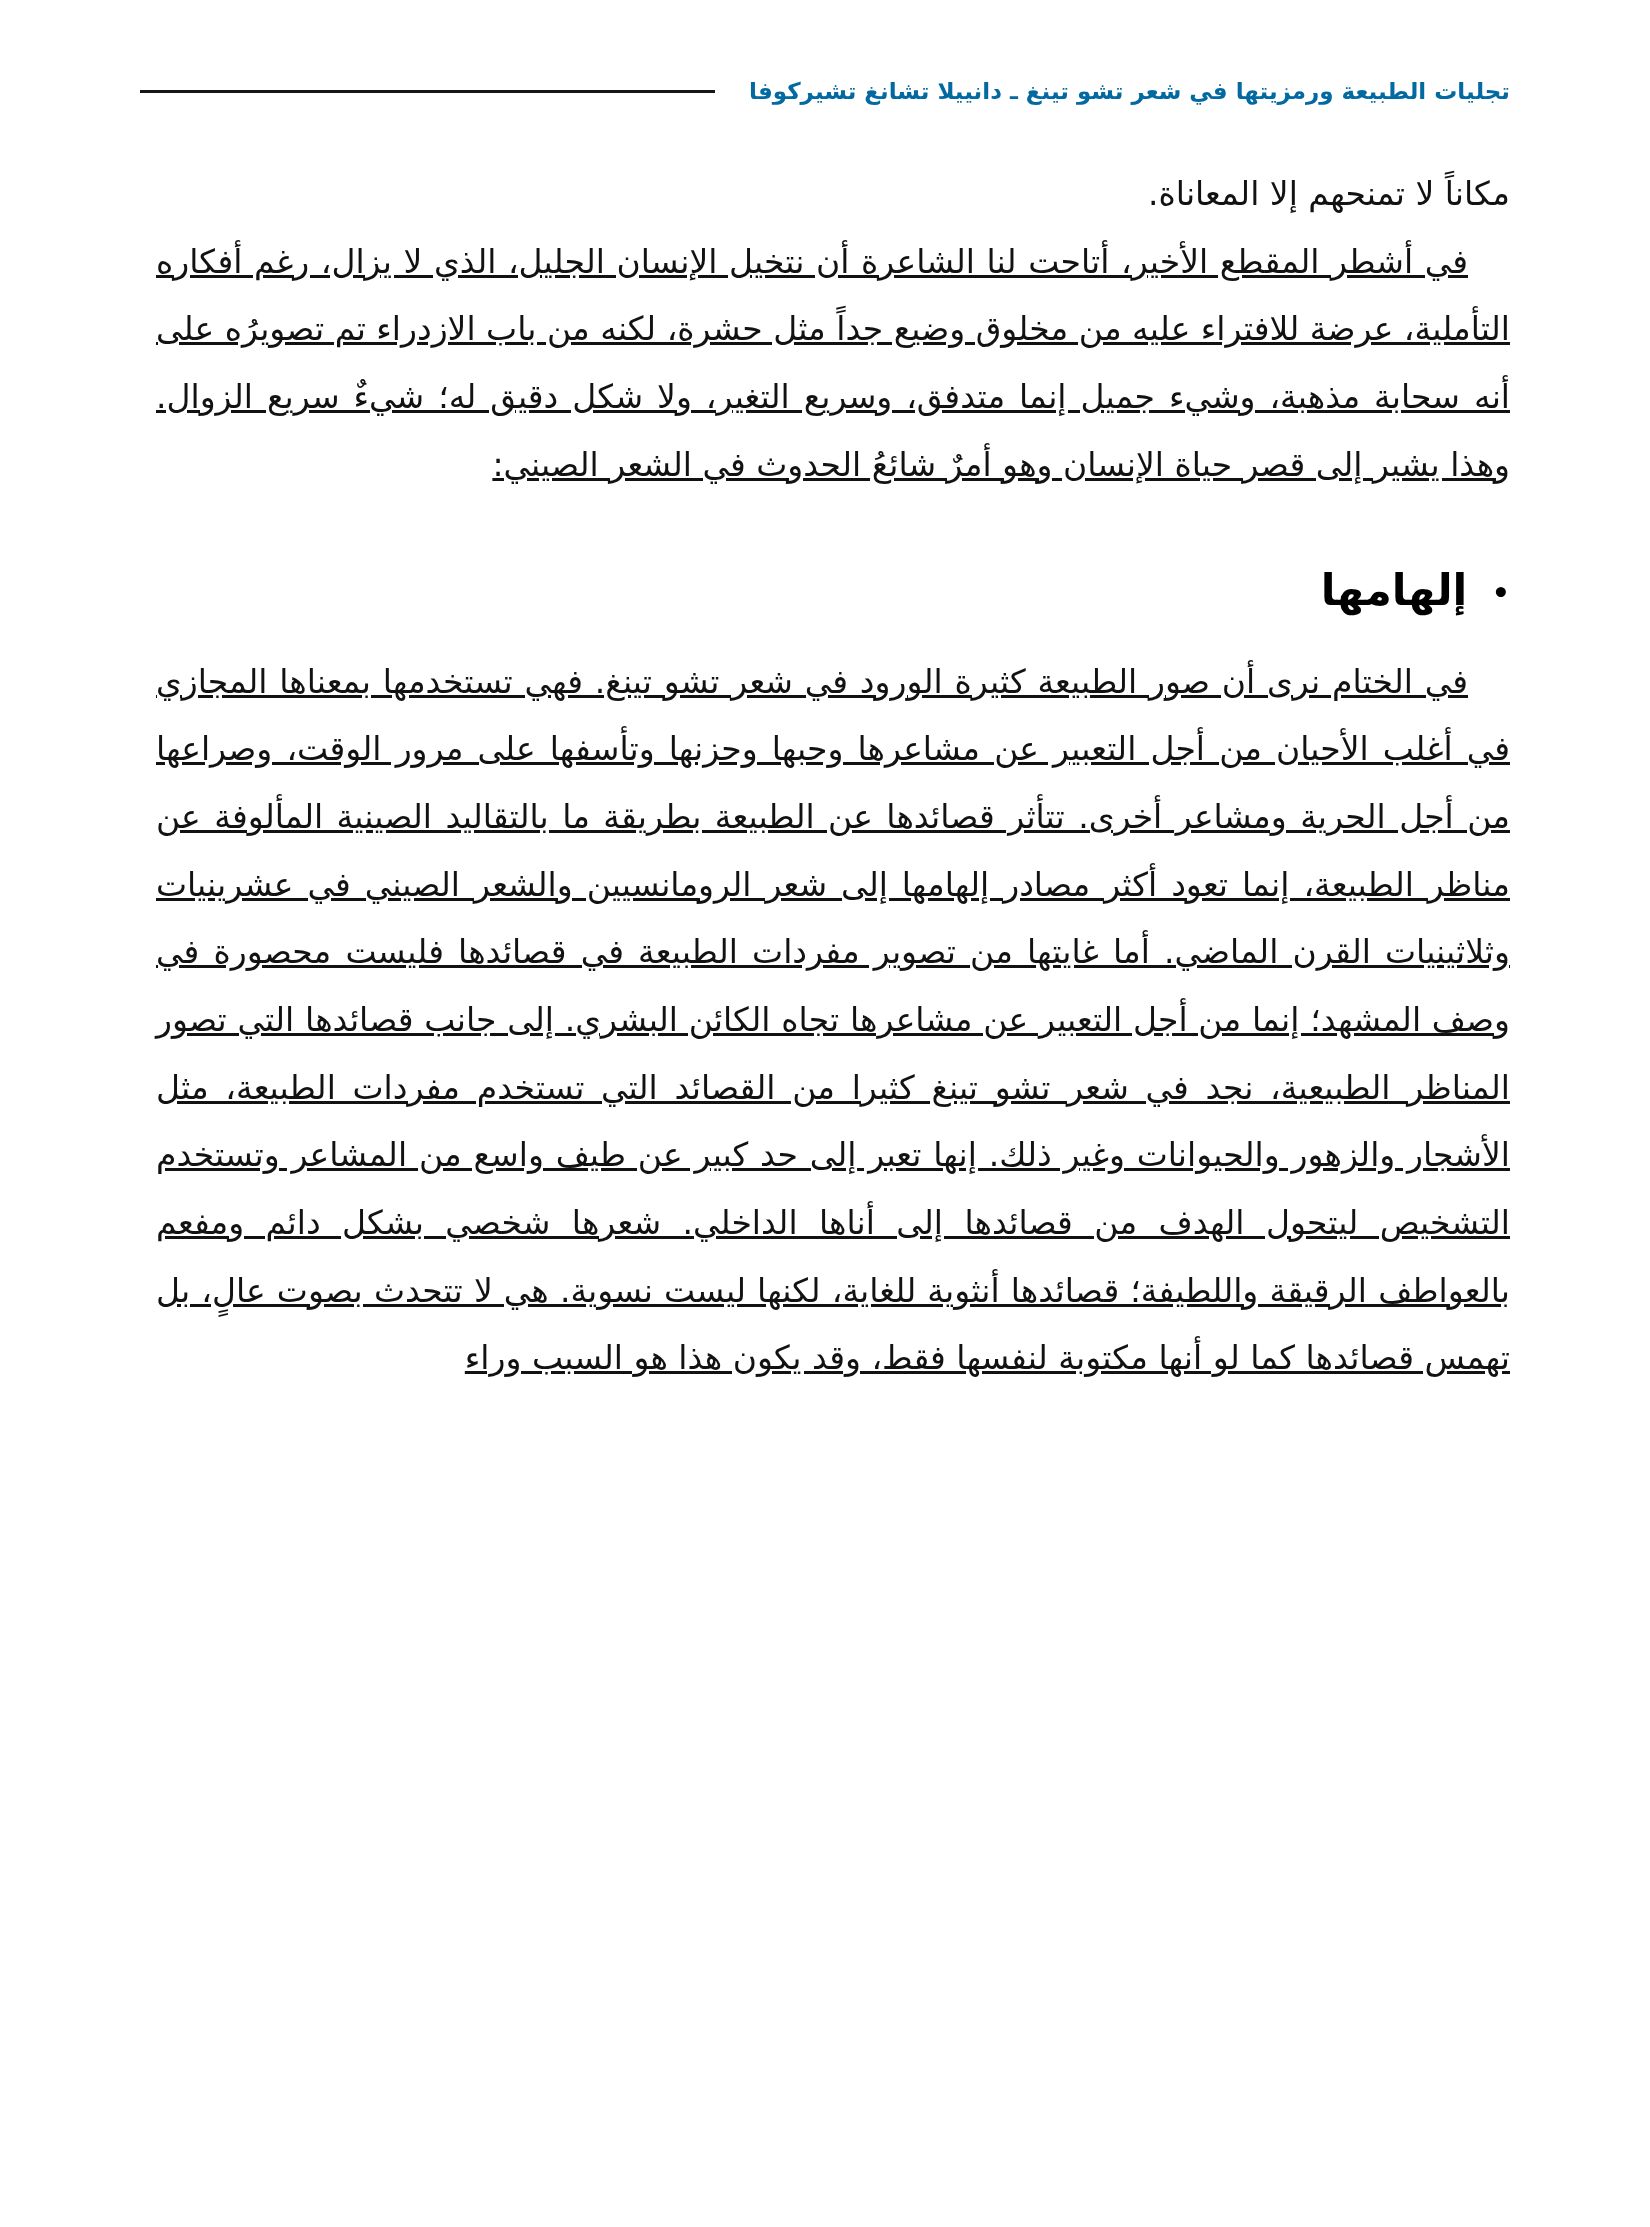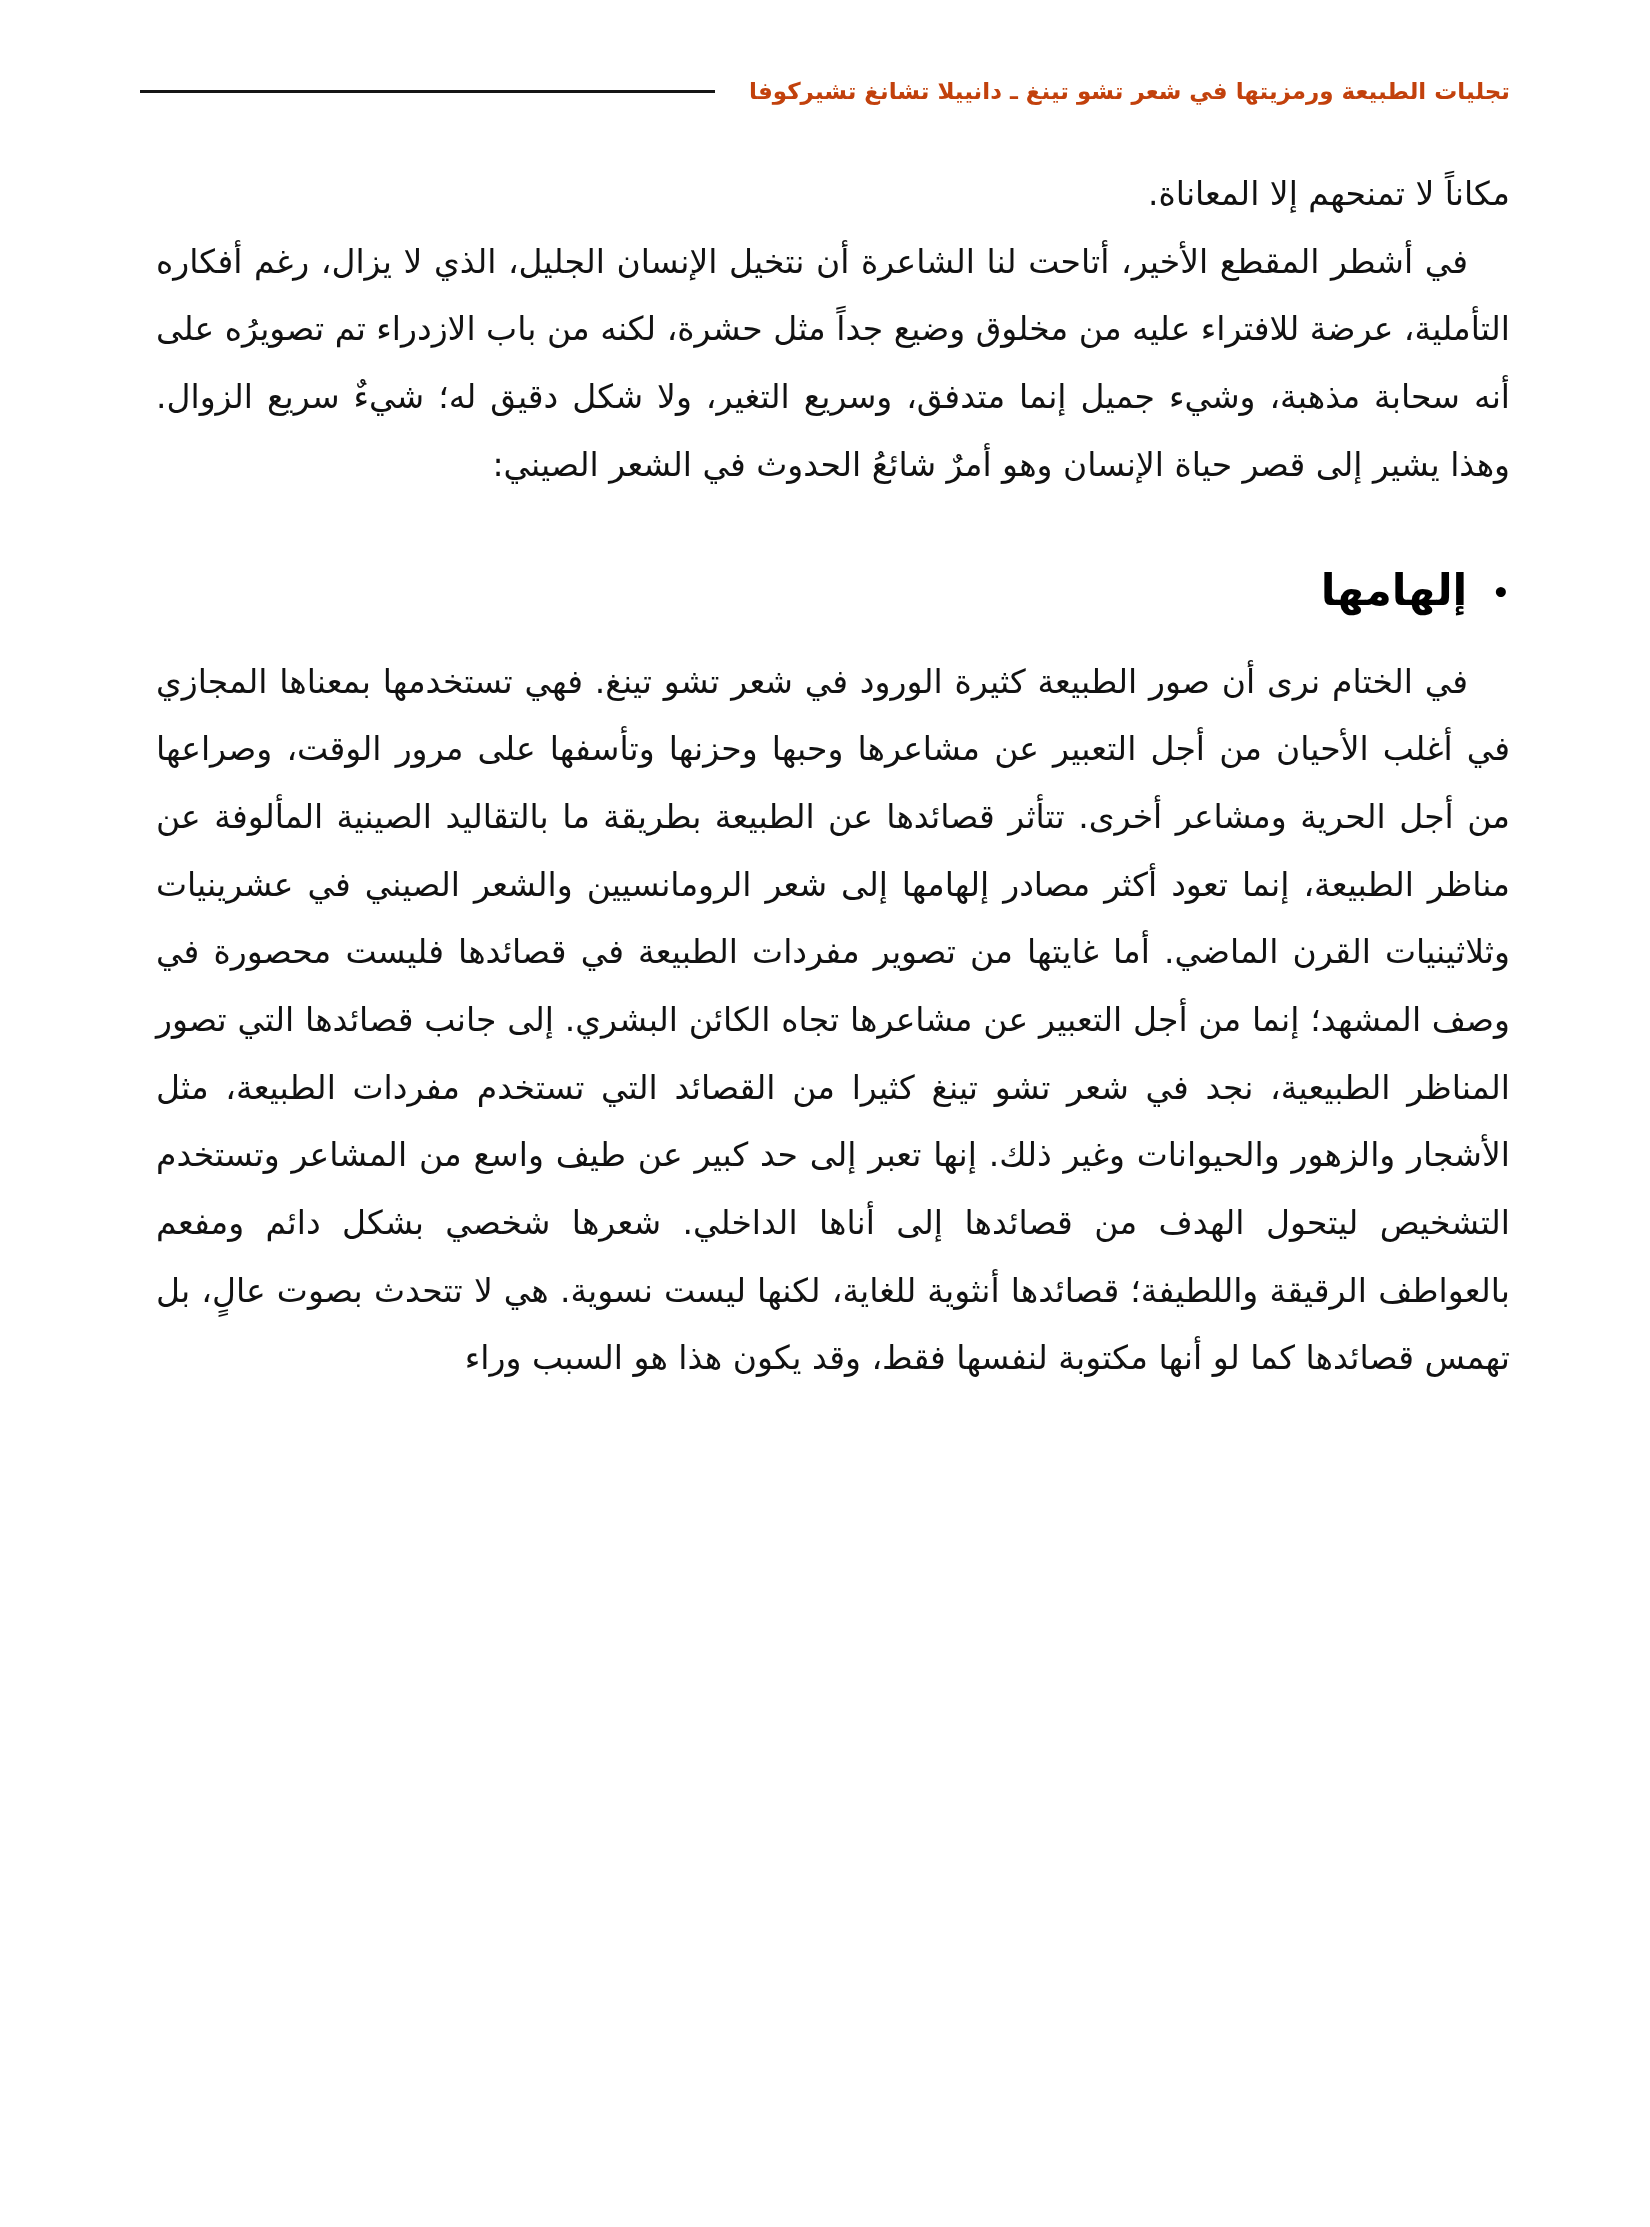--- a/index.html
+++ b/index.html
@@ -17,37 +17,37 @@
     flex-direction: column;
     position: relative;
   }
   
   .header {
     display: flex;
     align-items: center;
     gap: 34px;
     font-weight: bold;
     font-size: 23px;
-    color: #c2410c;
+    color: #0369a1;
     flex: 0 0 auto;
   }
   .header-title { white-space: nowrap; letter-spacing: 0.2px; }
   .header-rule { flex: 1 1 auto; border-top: 3.6px solid #161616; height: 0; }
   
   .bodycol {
     margin-top: 56px;
     font-size: 33px;
     line-height: 2.05;
     text-align: justify;
     color: #121212;
     flex: 0 0 auto;
     margin-left: 16px;
   }
   .para { text-align: justify; }
-  .para.indent { text-indent: 42px; }
+  .para.indent { text-indent: 42px; text-decoration: underline; }
   .poem { text-align: center; }
   .poem-line { text-align: center; }
   .section-heading {
     display: flex;
     align-items: center;
     gap: 24.5px;
     margin: 67px 0 31px 0;
     font-weight: bold;
     font-size: 43px;
     line-height: 1.2;

